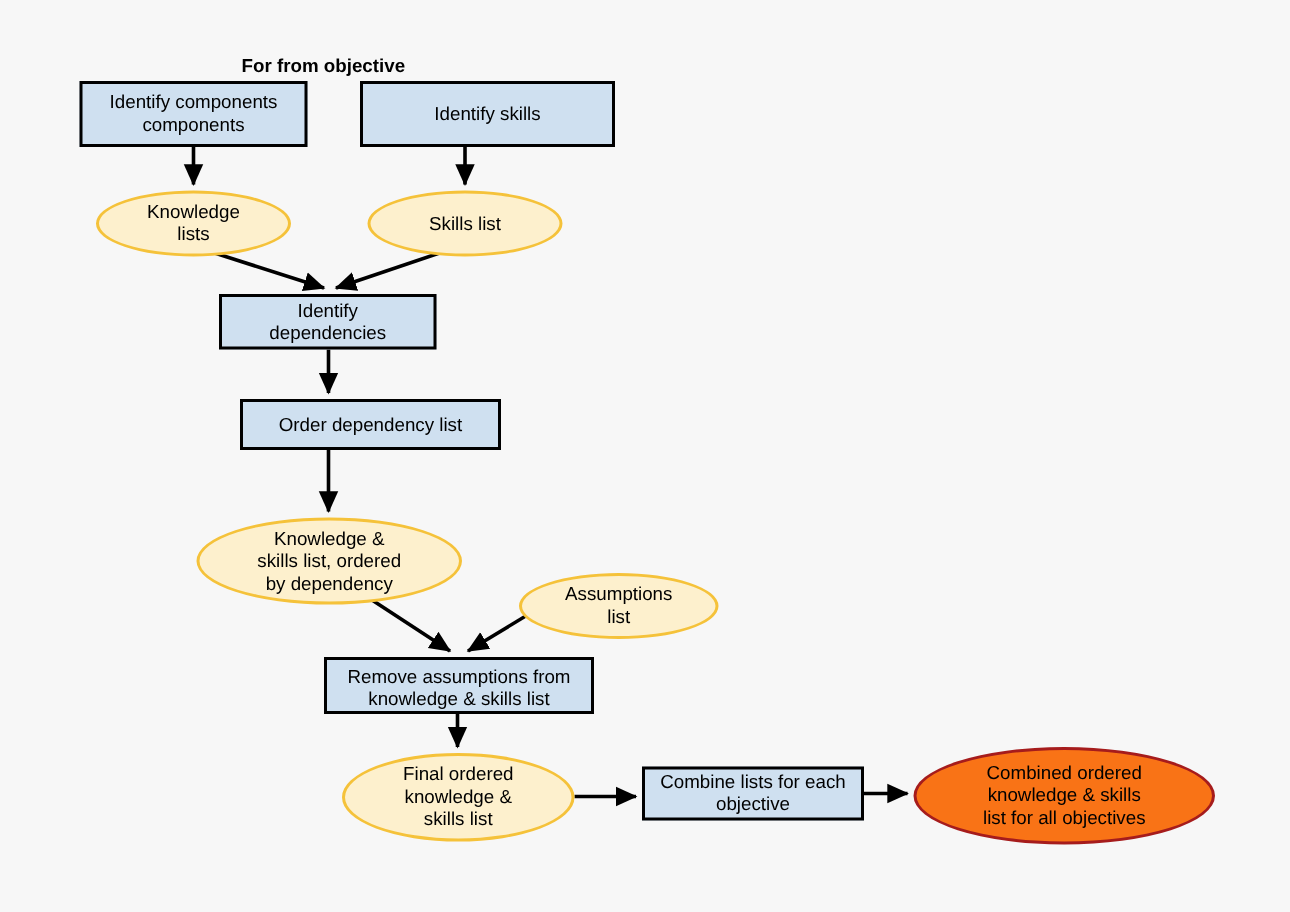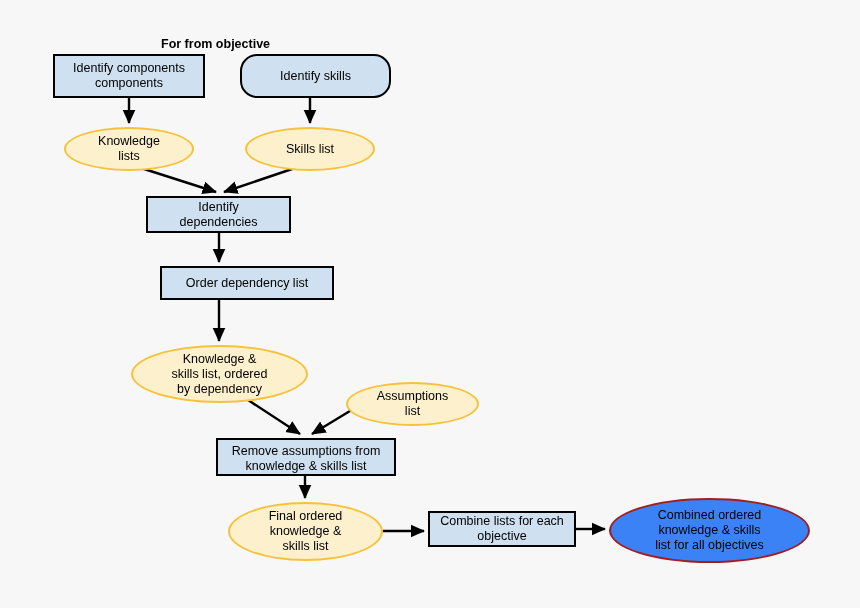--- a/index.html
+++ b/index.html
@@ -46,21 +46,21 @@
   .node.process {
     background: #cfe0f0;
     border: 2px solid #000000;
   }
   .node.data {
     background: #fdf0cd;
     border: 2px solid #f5c23a;
     border-radius: 50%;
   }
   .node.terminal {
-    background: #3b82f6;
+    background: #f97316;
     border: 2.5px solid #a61c1c;
     border-radius: 50%;
   }
   .section-title {
     position: absolute;
     font-size: 12.5px;
     font-weight: bold;
     color: #000000;
     white-space: nowrap;
     z-index: 3;
@@ -92,21 +92,21 @@
       </g>
   </svg>
 
   <div class="section-title" style="left: 161px; top: 37px;">For from objective</div>
 
   <div id="node-layer">
       <div class="node process" style="left: 53px; top: 54px; width: 152px; height: 44px;">
         <span class="label">Identify components
 components</span>
       </div>
-      <div class="node process" style="left: 240px; top: 54px; width: 151px; height: 44px; border-radius: 17px;">
+      <div class="node process" style="left: 240px; top: 54px; width: 170px; height: 44px;">
         <span class="label">Identify skills</span>
       </div>
       <div class="node data" style="left: 64px; top: 127px; width: 130px; height: 44px;">
         <span class="label">Knowledge
 lists</span>
       </div>
       <div class="node data" style="left: 245px; top: 127px; width: 130px; height: 44px;">
         <span class="label">Skills list</span>
       </div>
       <div class="node process" style="left: 146px; top: 196px; width: 145px; height: 37px;">

